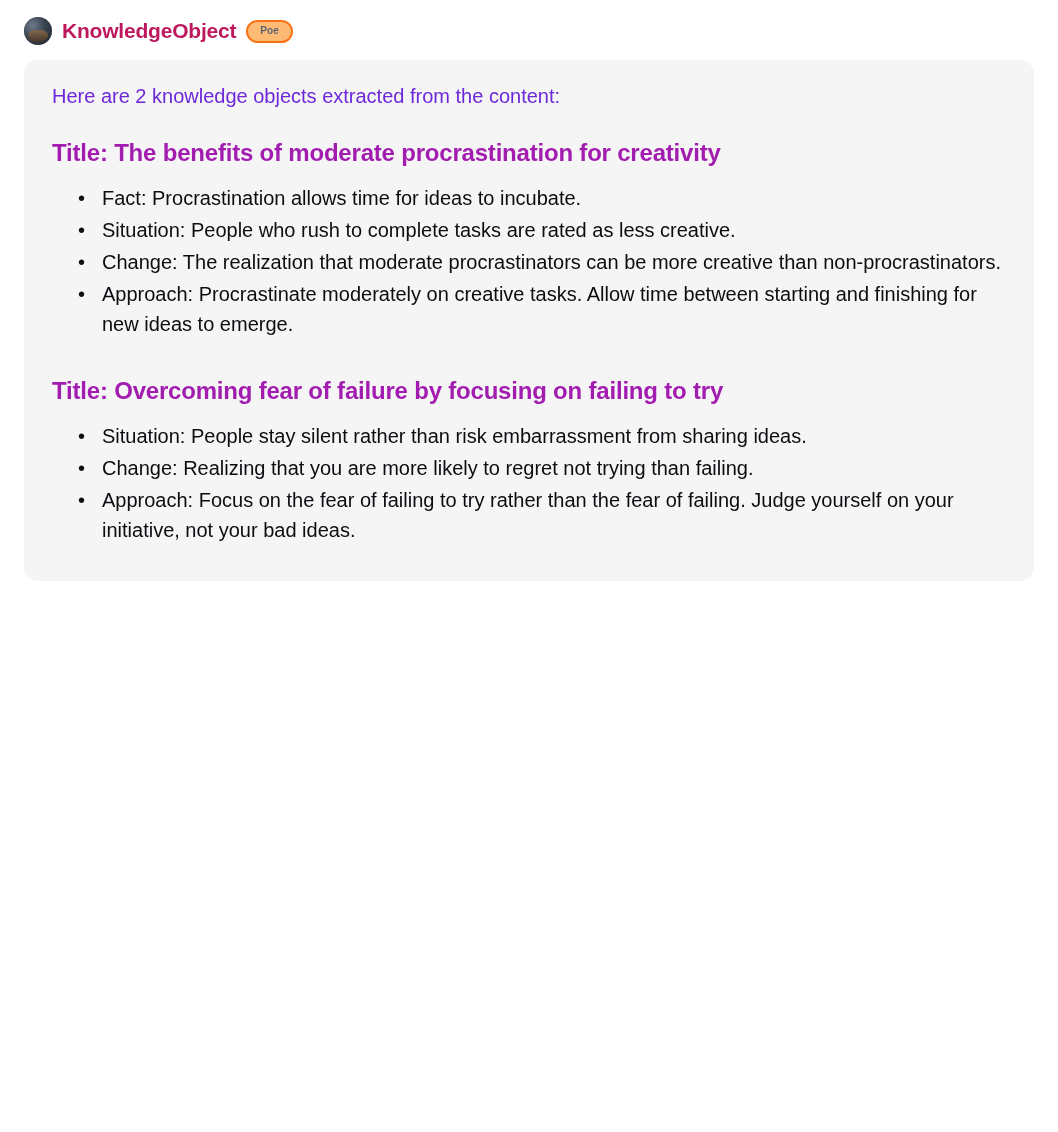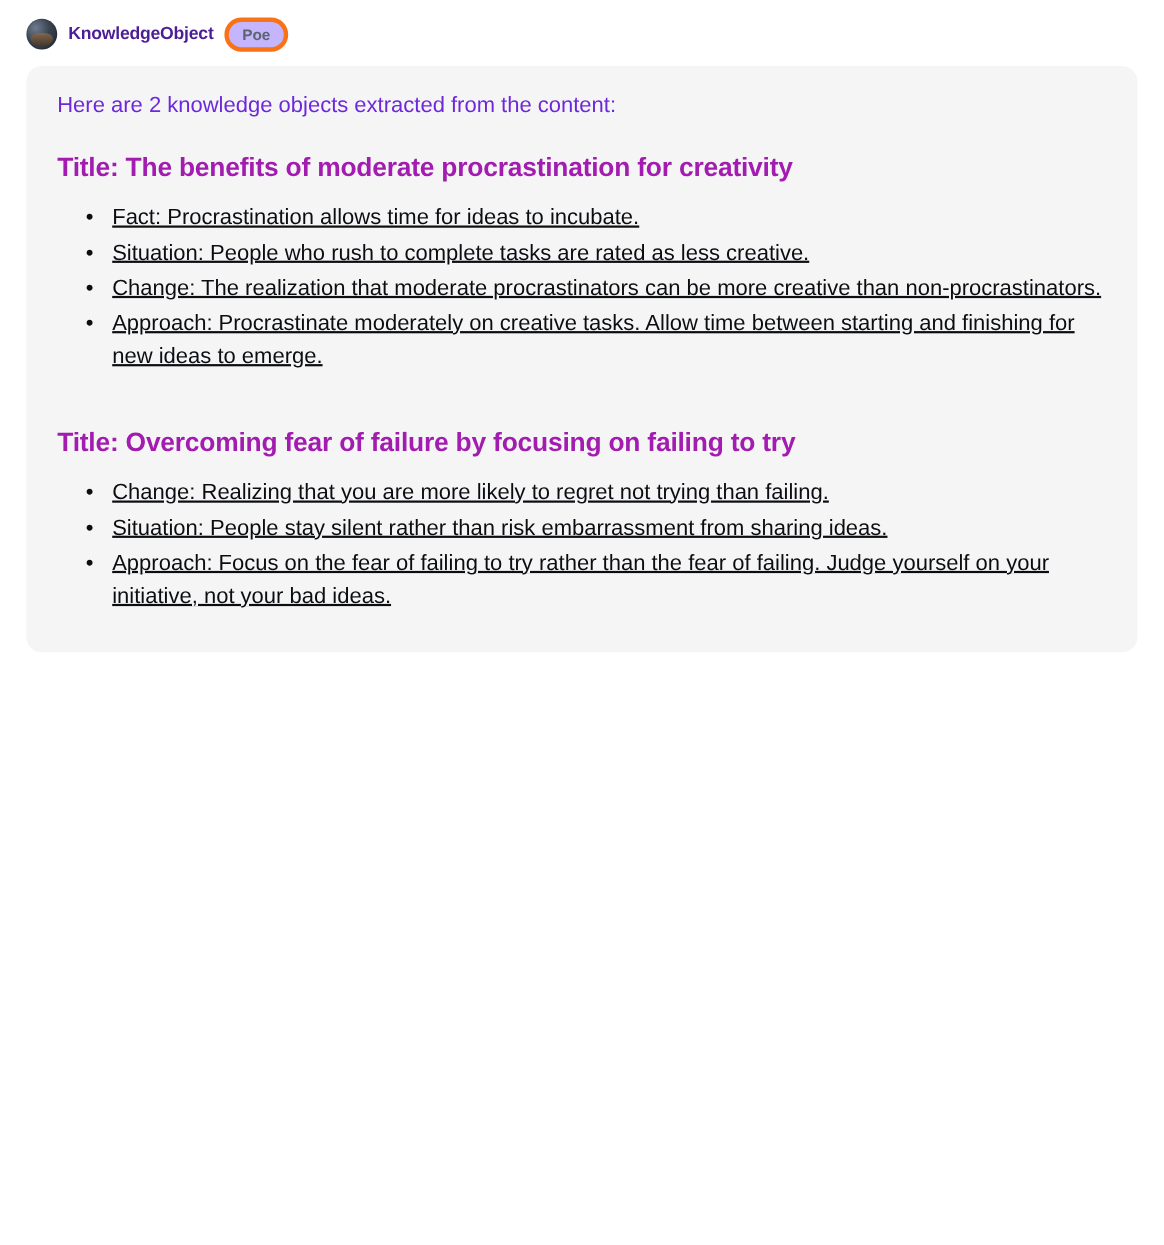--- a/index.html
+++ b/index.html
@@ -41,36 +41,36 @@
     content: "";
     position: absolute;
     left: 4px; top: 13px;
     width: 20px; height: 12px;
     background: linear-gradient(180deg, #8a6a4a 0%, #4a3526 100%);
     border-radius: 40% 40% 50% 50%;
     opacity: .85;
   }
 
   .bot-name {
-    font-size: 16px;
+    font-size: 21px;
     font-weight: 700;
-    color: #4c1d95;
+    color: #be185d;
     letter-spacing: -0.2px;
     white-space: nowrap;
   }
 
   .badge {
-    border: 4px solid #f97316;
+    border: 2px solid #f97316;
     color: #5b6470;
     border-radius: 999px;
-    font-size: 14px;
+    font-size: 10px;
     font-weight: 600;
     padding: 4px 12px 5px 12px;
     line-height: 1;
-    background: #c4b5fd;
+    background: #fdba74;
   }
 
   .bubble {
     background: #f5f5f6;
     border-radius: 14px;
     padding: 22px 28px 34px 28px;
     color: #0b0d10;
     font-size: 20px;
     line-height: 1.45;
   }
@@ -83,27 +83,26 @@
 
   .ko-title {
     font-size: 24px;
     font-weight: 700;
     margin: 0 0 14px 0;
     line-height: 1.33;
     letter-spacing: -0.2px;
     color: #a21caf;
   }
 
-  .ko-block + .ko-block { margin-top: 48px; }
+  .ko-block + .ko-block { margin-top: 36px; }
 
   ul.facts {
     margin: 0;
     padding: 0 0 0 48px;
     list-style: none;
-    text-decoration: underline;
   }
   ul.facts li {
     position: relative;
     font-size: 20px;
     line-height: 1.5;
     margin: 0 0 2px 0;
     padding-left: 2px;
     color: #0b0d10;
   }
   ul.facts li::before {
@@ -136,20 +135,20 @@
         <li>Fact: Procrastination allows time for ideas to incubate.</li>
         <li>Situation: People who rush to complete tasks are rated as less creative.</li>
         <li>Change: The realization that moderate procrastinators can be more creative than non-procrastinators.</li>
         <li>Approach: Procrastinate moderately on creative tasks. Allow time between starting and finishing for new ideas to emerge.</li>
       </ul>
     </div>
 
     <div class="ko-block">
       <h2 class="ko-title">Title: Overcoming fear of failure by focusing on failing to try</h2>
       <ul class="facts">
+        <li>Situation: People stay silent rather than risk embarrassment from sharing ideas.</li>
         <li>Change: Realizing that you are more likely to regret not trying than failing.</li>
-        <li>Situation: People stay silent rather than risk embarrassment from sharing ideas.</li>
         <li>Approach: Focus on the fear of failing to try rather than the fear of failing. Judge yourself on your initiative, not your bad ideas.</li>
       </ul>
     </div>
   </div>
 
 </div>
 
 </body></html>

